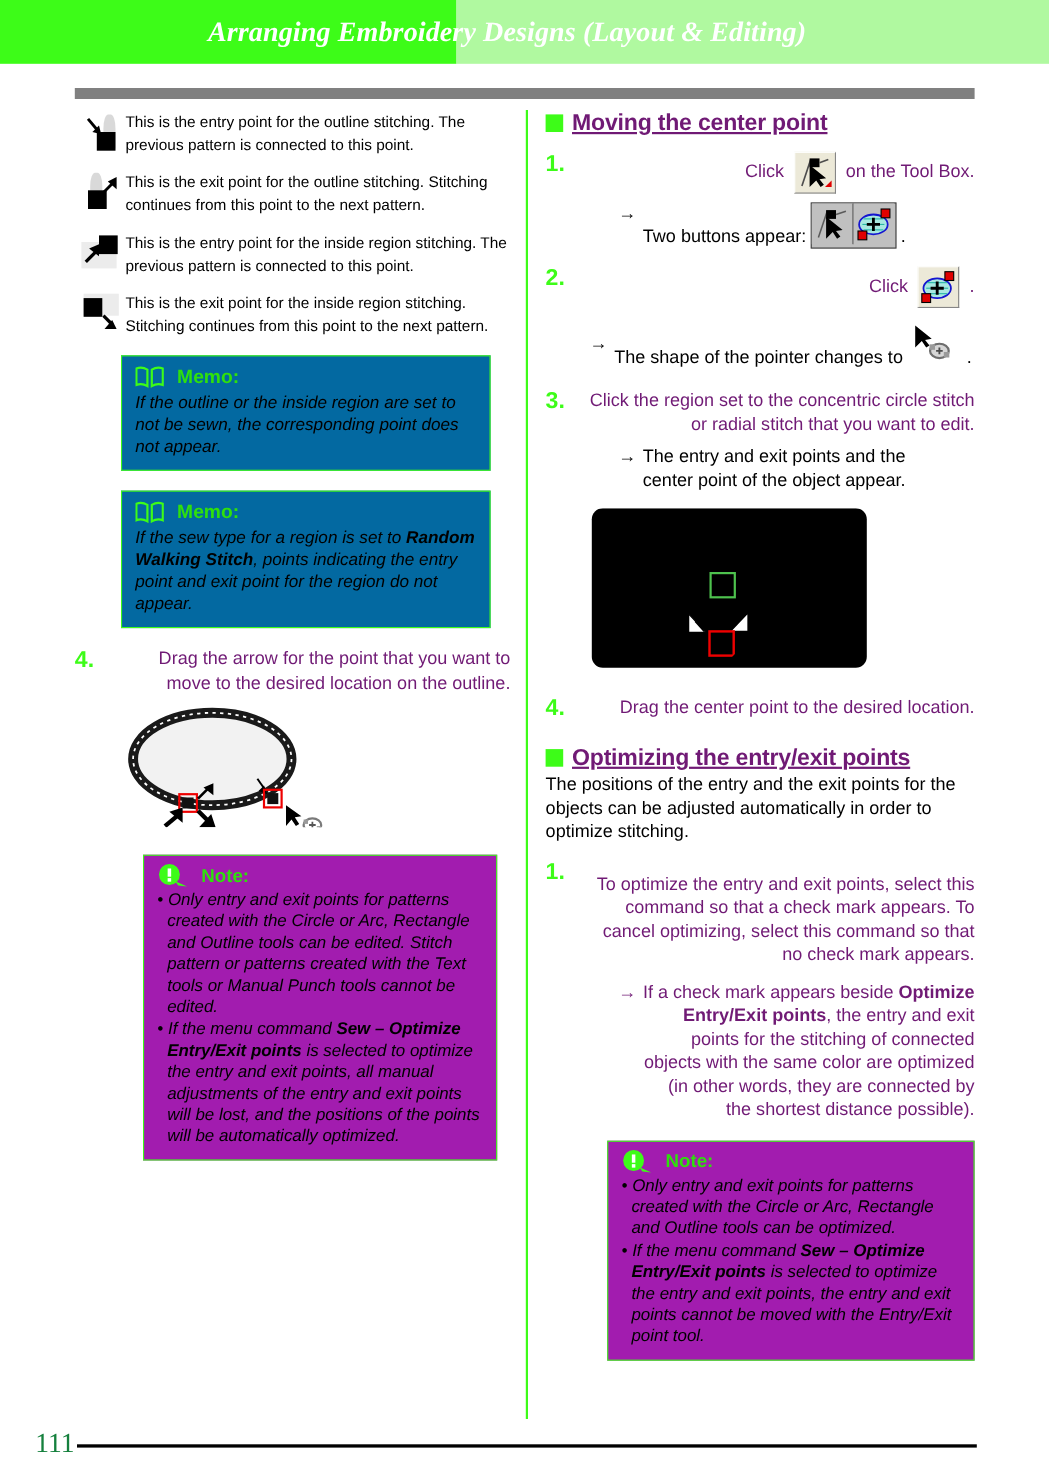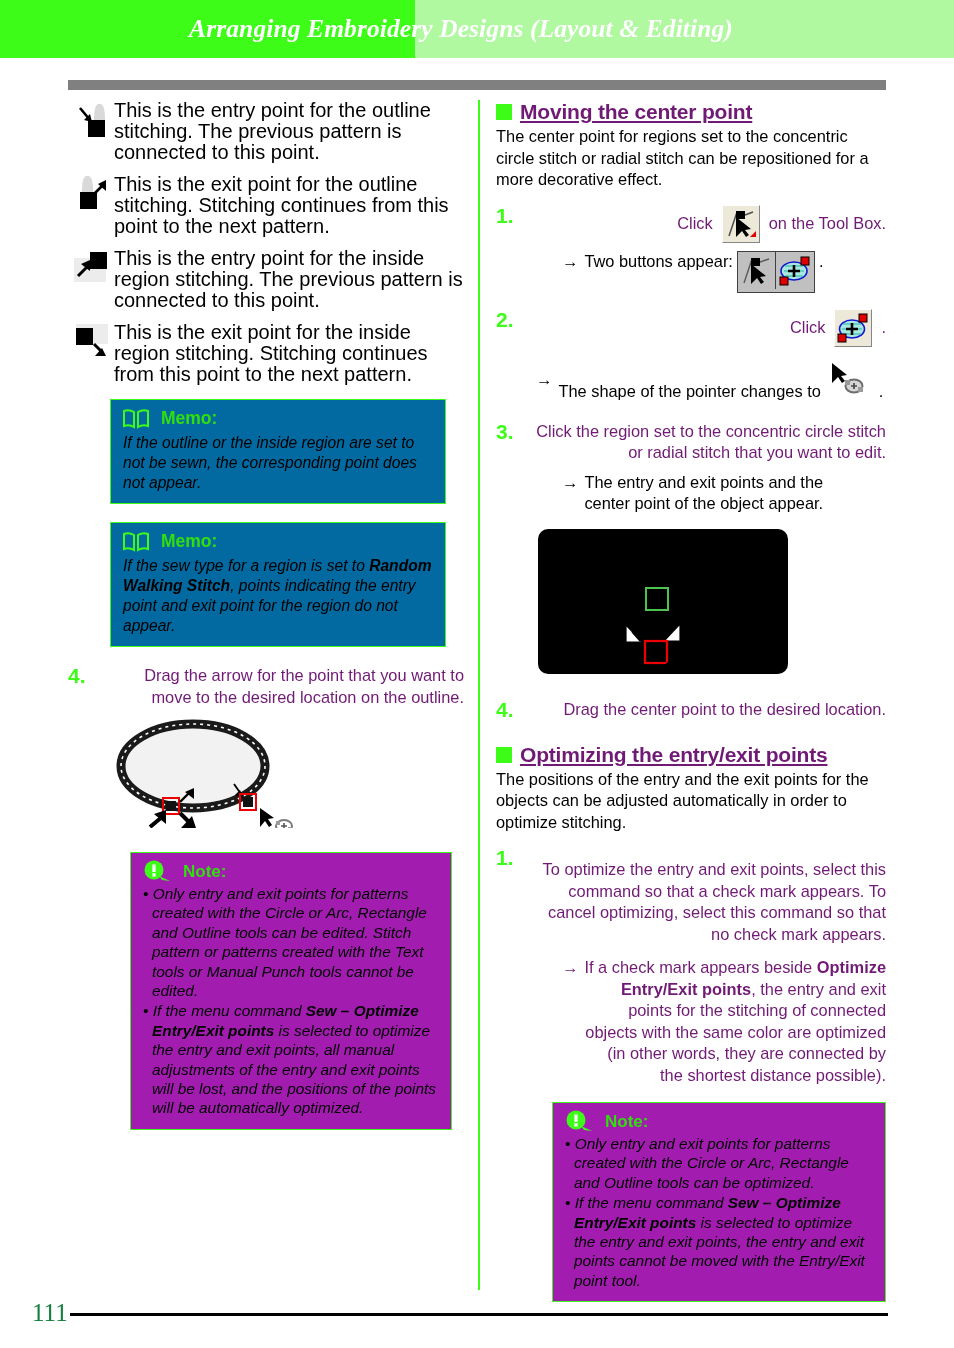--- a/index.html
+++ b/index.html
@@ -84,21 +84,21 @@
     margin-bottom: 11px;
   }
   .def-icon {
     width: 46px;
     min-width: 46px;
     height: 44px;
     position: relative;
     flex-shrink: 0;
   }
   .def-text {
-    font-size: 20px;
+    font-size: 14px;
     line-height: 21px;
     color: #000;
     padding-top: 0px;
   }
 
   
   .sq {
     position: absolute;
     background: #000000;
   }
@@ -419,21 +419,20 @@
     </ul>
   </div>
 </div>
 
 <div class="col-right">
 
   <div class="sec-head">
     <span class="sec-square"></span>
     <span class="sec-title">Moving the center point</span>
   </div>
-  <div class="sec-intro">The center point for regions set to the concentric circle stitch or radial stitch can be repositioned for a more decorative effect.</div>
 
   <div class="step" style="margin-top:14px;">
     <div class="step-num">1.</div>
     <div class="step-body">
       <span style="display:inline-flex;align-items:center;gap:9px;">
         <span>Click</span>
         <span class="tool-btn" style="width:36px;height:36px;">
           <svg width="36" height="36" style="position:absolute;left:0;top:0;">
             <path d="M6 30 L14 6" stroke="#4d4d4d" stroke-width="1.5" fill="none"></path>
             <rect x="13" y="5" width="9" height="8" fill="#000"></rect>
@@ -441,21 +440,21 @@
             <path d="M13 11 L13 31 L19 25 L23 31 L26 29 L22 24 L28 23 Z" fill="#000"></path>
             <path d="M27 31 L33 31 L33 25 Z" fill="#e00000"></path>
           </svg>
         </span>
         <span>on the Tool Box.</span>
       </span>
     </div>
   </div>
   <div class="arrow-line" style="margin-left:66px;">
     <span class="arrow-glyph">→</span>
-    <span style="display:inline-flex;align-items:flex-start;gap:4px;">
+    <span style="display:inline-flex;align-items:flex-end;gap:4px;">
       <span>Two buttons appear:</span>
       <span class="tool-pair" style="width:76px;height:40px;">
         <span style="position:absolute;left:0;top:0;width:37px;height:37px;background:#c0c0c0;border-right:1.5px solid #404040;">
           <svg width="37" height="37">
             <path d="M6 31 L14 7" stroke="#5a5a5a" stroke-width="1.4" fill="none"></path>
             <rect x="13" y="6" width="9" height="8" fill="#000"></rect>
             <path d="M22 10 L31 7" stroke="#5a5a5a" stroke-width="1.4" fill="none"></path>
             <path d="M13 12 L13 32 L19 26 L23 32 L26 30 L22 25 L28 24 Z" fill="#000"></path>
           </svg>
         </span>

